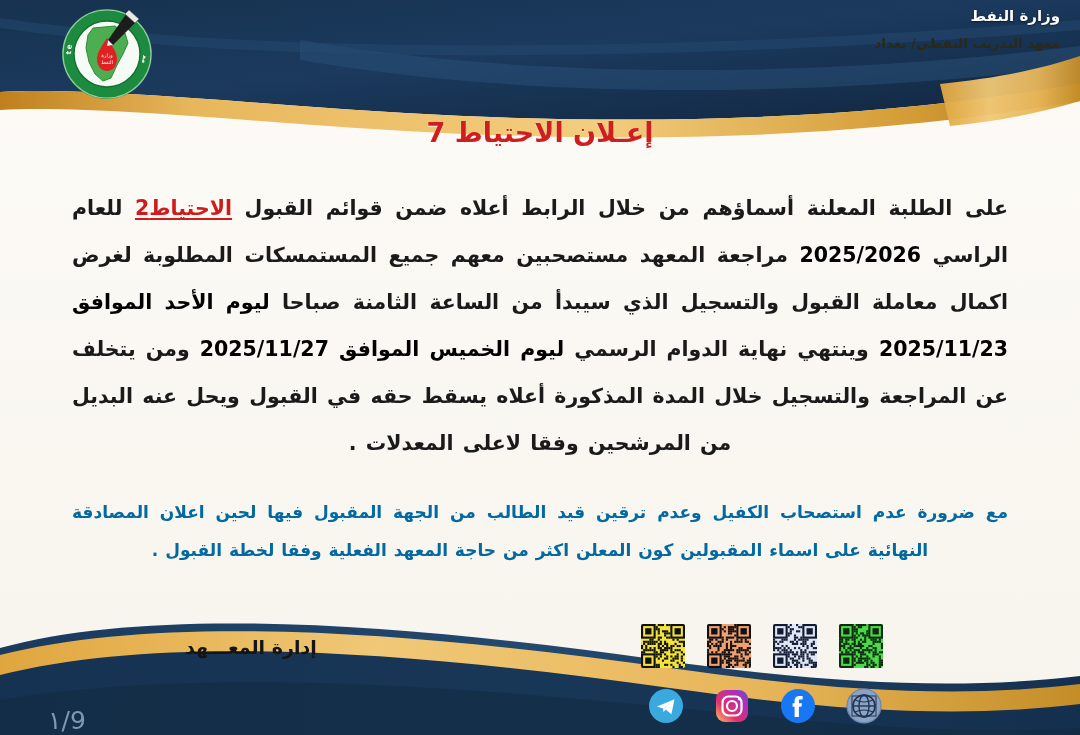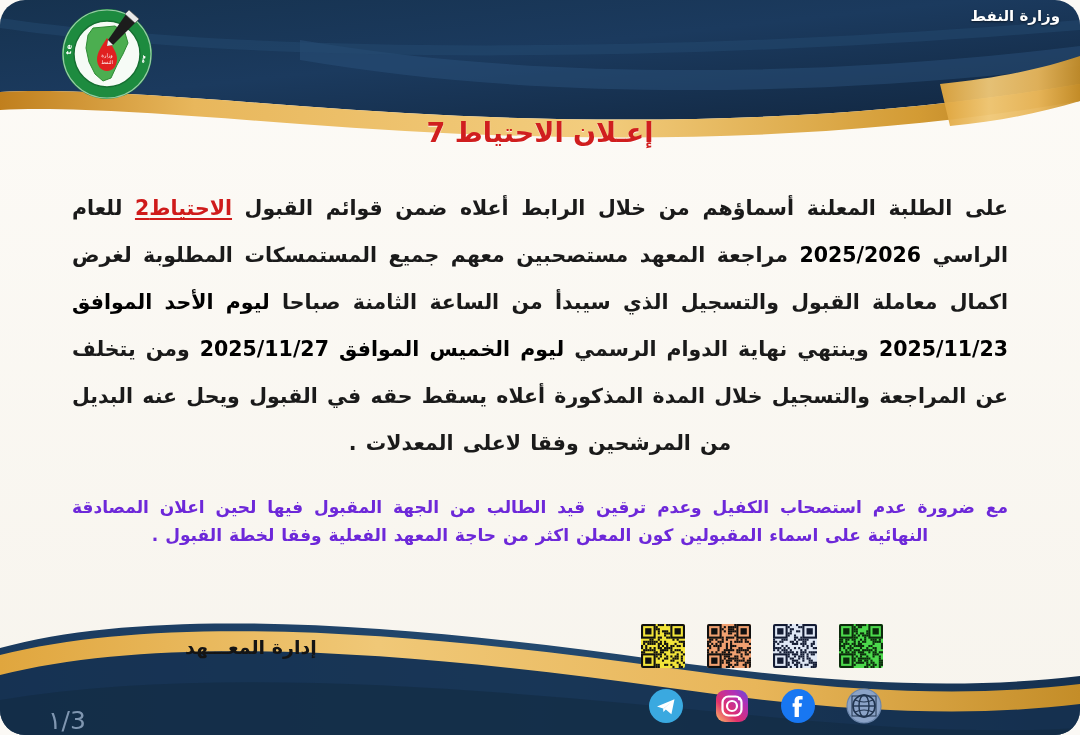--- a/index.html
+++ b/index.html
@@ -9,21 +9,20 @@
     font-family:"DejaVu Sans","Liberation Sans",sans-serif;
     background:#fbf9f5;
     overflow:hidden;
     position:relative;
   }
   .page {
     position:relative;
     width:1080px; height:735px;
     background:#fbf9f5;
     overflow:hidden;
-    border-radius:25px;
   }
 
   
   .frame-svg {
     position:absolute; inset:0;
     width:1080px; height:735px;
     z-index:1;
     pointer-events:none;
   }
 
@@ -93,22 +92,22 @@
     color:#000000;
   }
   .para-main .red-underline {
     color:#cf1b1b;
     text-decoration:underline;
     text-underline-offset:3px;
   }
   .para-note {
     margin-top:26px;
     font-size:17px;
-    line-height:28px;
-    color:#6d28d9;
+    line-height:38px;
+    color:#0369a1;
     font-weight:bold;
     text-align:justify;
     text-align-last:center;
     word-spacing:1px;
   }
 
   
   .signature {
     position:absolute;
     top:636px; left:185px;
@@ -250,32 +249,33 @@
       <text x="52" y="62" font-size="5" fill="#ffffff" text-anchor="middle" font-family="DejaVu Sans, sans-serif">النفط</text>
 
       <path d="M74,8 L84,17 L58,43 L52,44 L53,38 Z" fill="#1c1c1c"></path>
       <path d="M74,8 L84,17 L80,21 L70,12 Z" fill="#e8e8e8" stroke="#555" stroke-width=".6"></path>
       <path d="M53,38 L58,43 L52,44 Z" fill="#f0f0f0"></path>
     </svg>
   </div>
 
   <div class="header-text">
     <div class="ministry">وزارة النفط</div>
+    <div class="institute">معهد التدريب النفطي/ بغداد</div>
   </div>
 
   <div class="title">إعـلان الاحتياط 7</div>
 
   <div class="body-area">
     <div class="para-main" id="main-para"><span>على الطلبة المعلنة أسماؤهم من خلال الرابط أعلاه  ضمن قوائم القبول </span><span class="red-underline">الاحتياط2</span><span> للعام الراسي </span><span class="red">2025/2026</span><span> مراجعة المعهد مستصحبين معهم جميع المستمسكات المطلوبة لغرض اكمال معاملة القبول والتسجيل الذي سيبدأ من الساعة الثامنة صباحا </span><span class="red">ليوم الأحد الموافق 2025/11/23</span><span> وينتهي نهاية الدوام الرسمي </span><span class="red">ليوم الخميس الموافق 2025/11/27</span><span> ومن يتخلف عن المراجعة والتسجيل خلال المدة المذكورة أعلاه يسقط حقه في القبول ويحل عنه البديل  من المرشحين وفقا لاعلى المعدلات .</span></div>
     <div class="para-note">مع ضرورة عدم استصحاب الكفيل وعدم ترقين قيد الطالب من الجهة المقبول فيها لحين اعلان المصادقة النهائية على اسماء المقبولين كون المعلن اكثر من حاجة المعهد الفعلية وفقا لخطة القبول .</div>
   </div>
 
   <div class="signature">إدارة المعـــهد</div>
 
-  <div class="page-number">3/١</div>
+  <div class="page-number">9/١</div>
 
   <div class="qr-row" id="qr-row">
       <svg class="qr" viewBox="0 0 42 42">
         <rect width="42" height="42" fill="#f2e43a"></rect>
         <rect x="16" y="0" width="2" height="2" fill="#101010"></rect>
         <rect x="18" y="0" width="2" height="2" fill="#101010"></rect>
         <rect x="20" y="0" width="2" height="2" fill="#101010"></rect>
         <rect x="24" y="0" width="2" height="2" fill="#101010"></rect>
         <rect x="26" y="0" width="2" height="2" fill="#101010"></rect>
         <rect x="14" y="2" width="2" height="2" fill="#101010"></rect>

